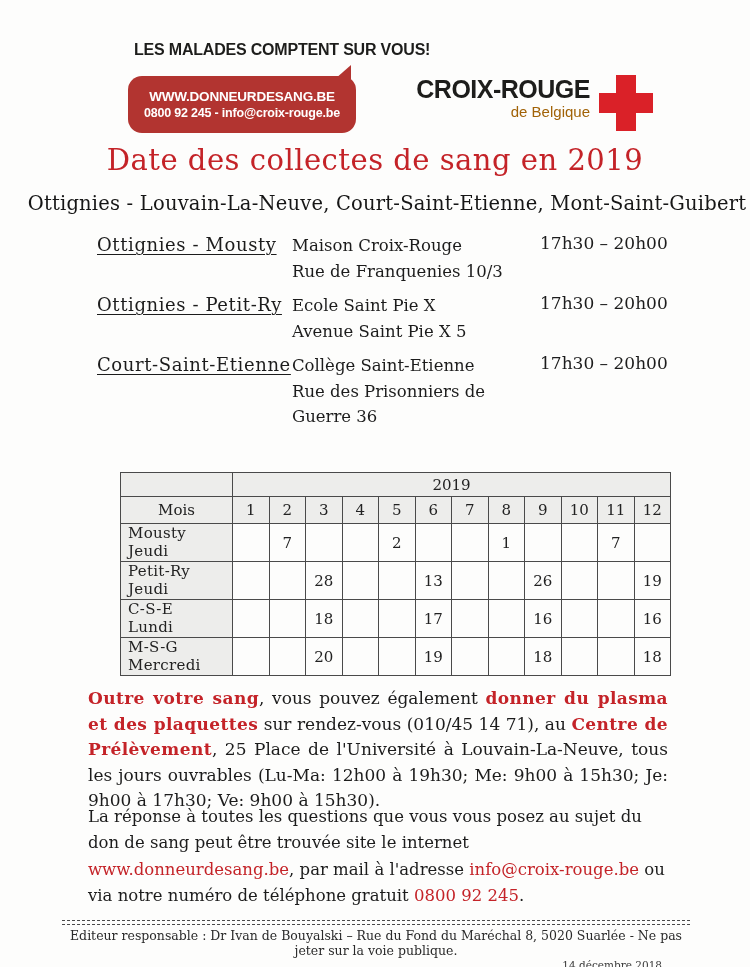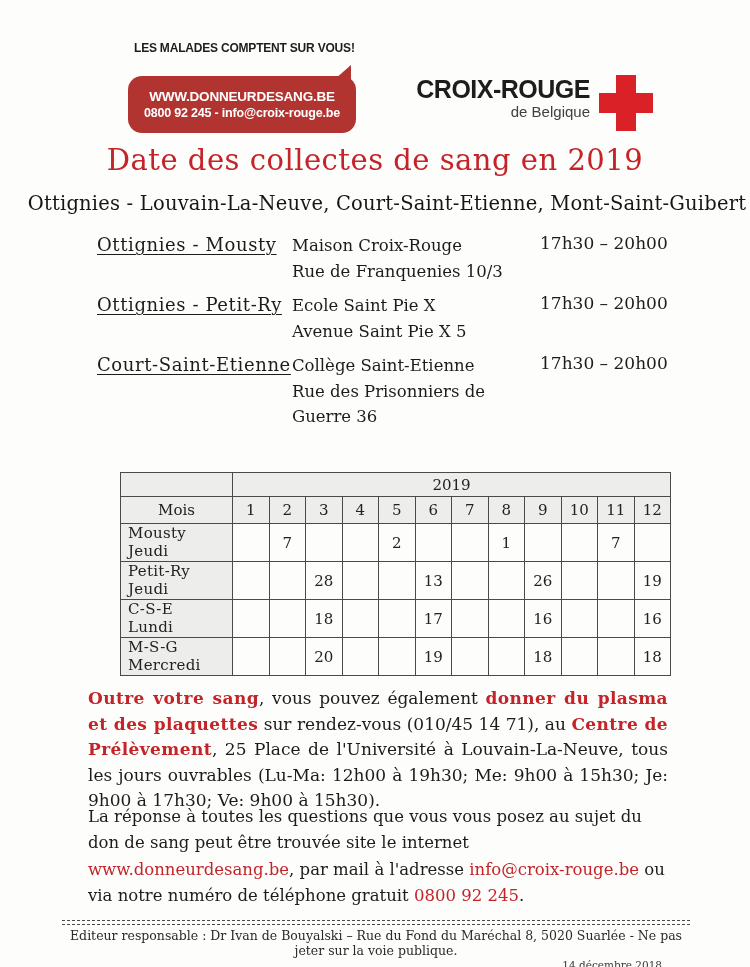--- a/index.html
+++ b/index.html
@@ -9,21 +9,21 @@
     margin:0 auto;
     background:#fdfdfc;
     font-family:"DejaVu Serif", serif;
     color:#1c1c1c;
     overflow:hidden;
   }
   
   .tagline {
     position:absolute; left:134px; top:41px;
     font-family:"Liberation Sans", sans-serif;
-    font-weight:bold; font-size:12px; letter-spacing:-0.2px;
+    font-weight:bold; font-size:16px; letter-spacing:-0.2px;
     color:#1d1d1b;
   }
   .bubble {
     position:absolute; left:128px; top:76px;
     width:228px; height:57px;
     background:var(--banner-red);
     border-radius:14px;
     color:#ffffff;
     display:flex; flex-direction:column; justify-content:center; align-items:center;
     font-family:"Liberation Sans", sans-serif; font-weight:bold;
@@ -36,21 +36,21 @@
     width:0; height:0;
     border-left:16px solid transparent;
     border-bottom:14px solid var(--banner-red);
   }
   .logo {
     position:absolute; top:77px; right:97px;
     display:flex; align-items:flex-start; gap:9px;
   }
   .logo-text { text-align:right; font-family:"Liberation Sans", sans-serif; }
   .logo-name { font-weight:bold; font-size:25px; letter-spacing:-0.5px; color:#1d1d1b; line-height:1.0; }
-  .logo-sub  { font-size:15px; color:#404040; margin-top:1px; }
+  .logo-sub  { font-size:15px; color:#a16207; margin-top:1px; }
   .cross { position:relative; width:54px; height:56px; margin-top:-2px; }
   .cross::before, .cross::after { content:""; position:absolute; background:var(--cross-red); }
   .cross::before { left:17px; top:0; width:20px; height:56px; }
   .cross::after  { left:0; top:18px; width:54px; height:20px; }
   
   .doc-title {
     position:absolute; top:143px; left:0; width:100%;
     text-align:center;
     color:var(--accent-red);
     font-size:29px; font-weight:normal; letter-spacing:0.5px;

